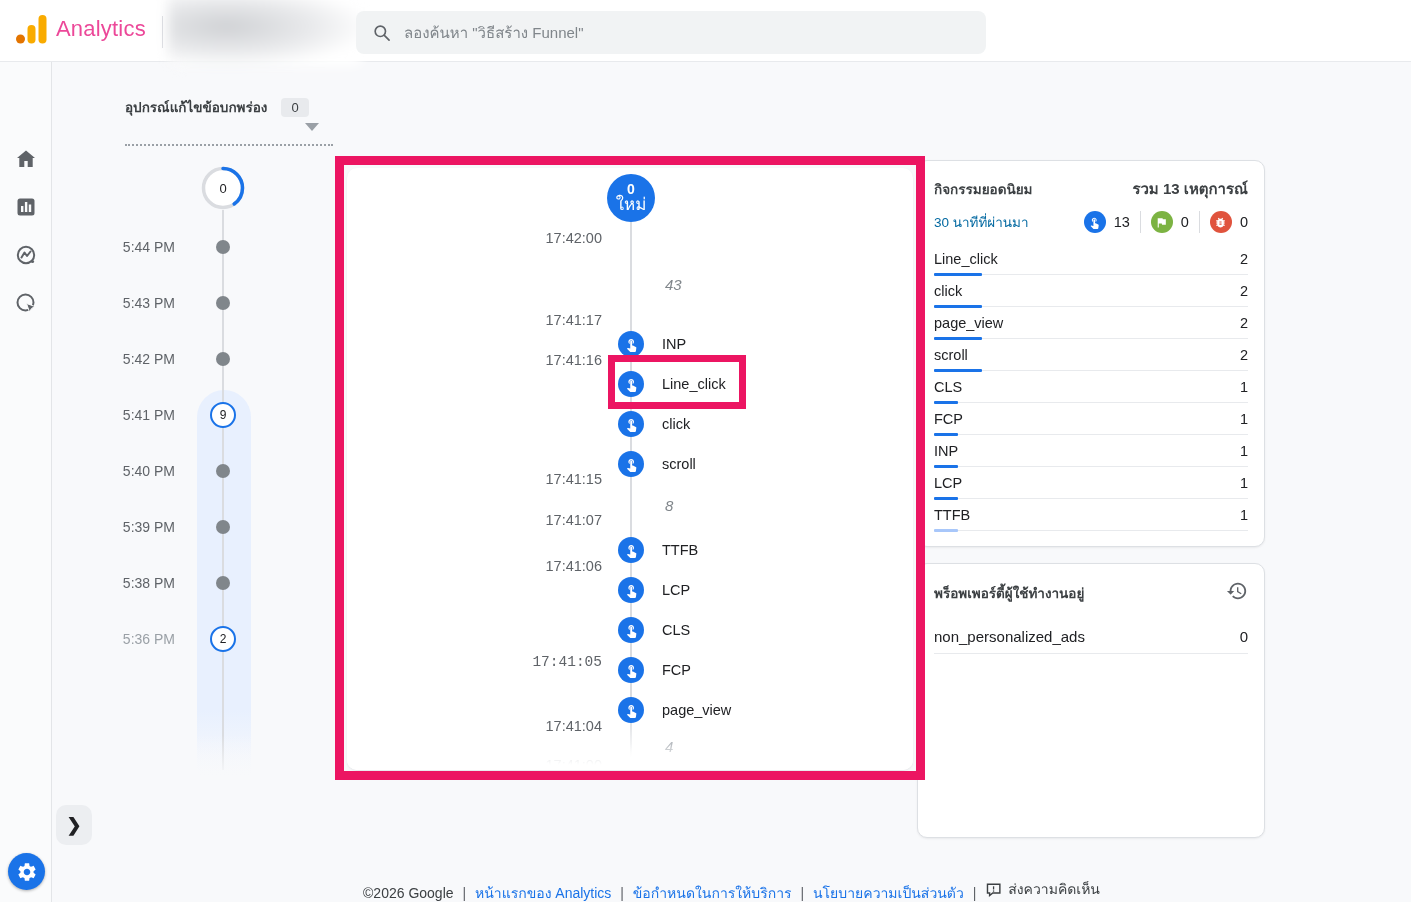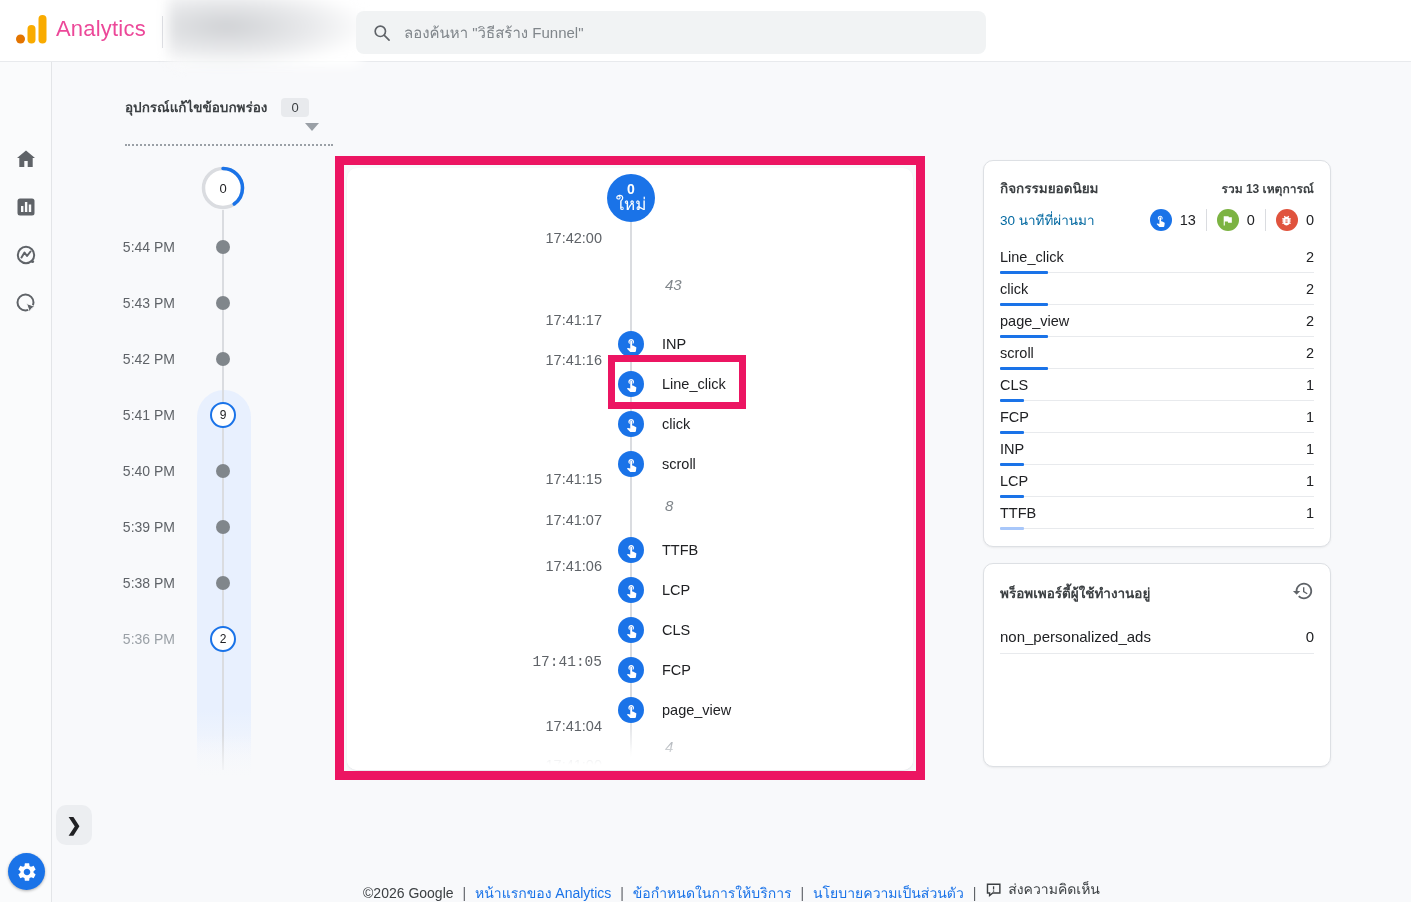--- a/index.html
+++ b/index.html
@@ -96,27 +96,27 @@
   .sec-item.k-skip.g-large .capsule { height:52px; }
   .sec-item.k-skip.g-small .capsule { height:16px; }
   .sec-item.k-skip.g-dot .capsule { width:8px; height:8px; margin-left:1px; background:#dadce0; }
   .sec-item.k-skip .skip-n { position:absolute; left:39px; top:50%; transform:translateY(-50%);
     font-size:15px; font-style:italic; color:#80868b; }
   .sec-item.k-skip.is-faded .skip-n { color:#b8bcc1; }
   .sec-fade { position:absolute; left:0; bottom:0; width:100%; height:26px;
     background:linear-gradient(rgba(255,255,255,0), #fff 80%); }
 
   
-  .card { position:absolute; left:983px; width:348px; background:#fff; border:1px solid #dde0e4;
+  .card { position:absolute; left:917px; width:348px; background:#fff; border:1px solid #dde0e4;
     border-radius:10px; box-shadow:0 1px 2px rgba(60,64,67,.08); }
   .card-events { top:160px; height:387px; }
-  .card-props  { top:563px; height:204px; }
+  .card-props  { top:563px; height:275px; }
   .card-head { display:flex; justify-content:space-between; align-items:center; padding:16px 16px 0 16px; }
   .card-title { font-size:13.5px; font-weight:700; color:#3c4043; }
-  .card-total { font-size:12px; font-weight:700; color:#3c4043; }
+  .card-total { font-size:15px; font-weight:700; color:#3c4043; }
   .card-sub { display:flex; justify-content:space-between; align-items:center; padding:10px 16px 0 16px; }
   .sub-label { font-size:13.5px; color:#0369a1; }
   .counters { display:flex; align-items:center; }
   .counter { display:flex; align-items:center; }
   .counter .c-icon { width:22px; height:22px; border-radius:50%; display:flex;
     align-items:center; justify-content:center; }
   .c-touch { background:#1a73e8; }
   .c-flag  { background:#7cb342; }
   .c-bug   { background:#e0533d; }
   .counter .c-val { margin-left:8px; font-size:14.5px; color:#202124; }

